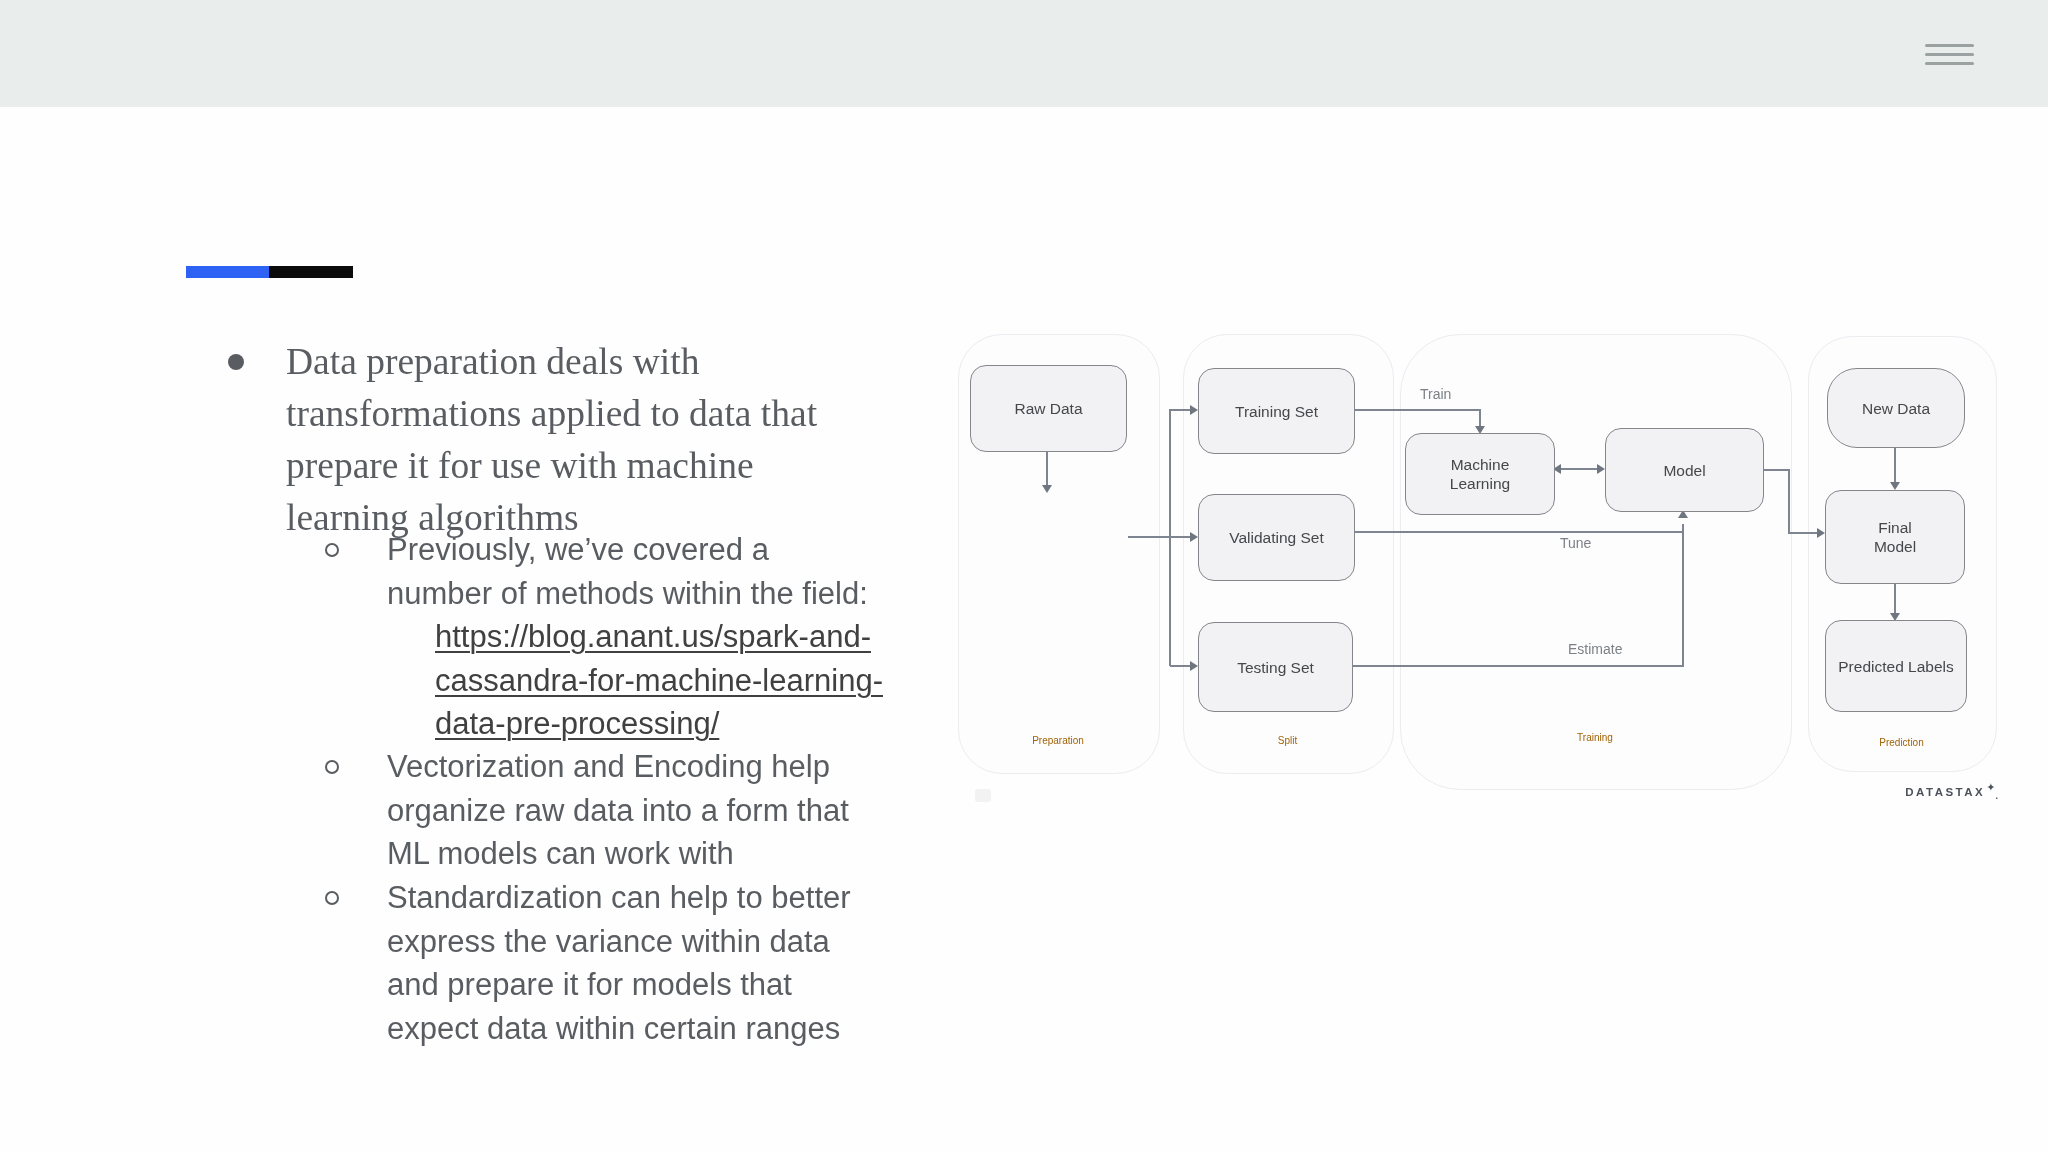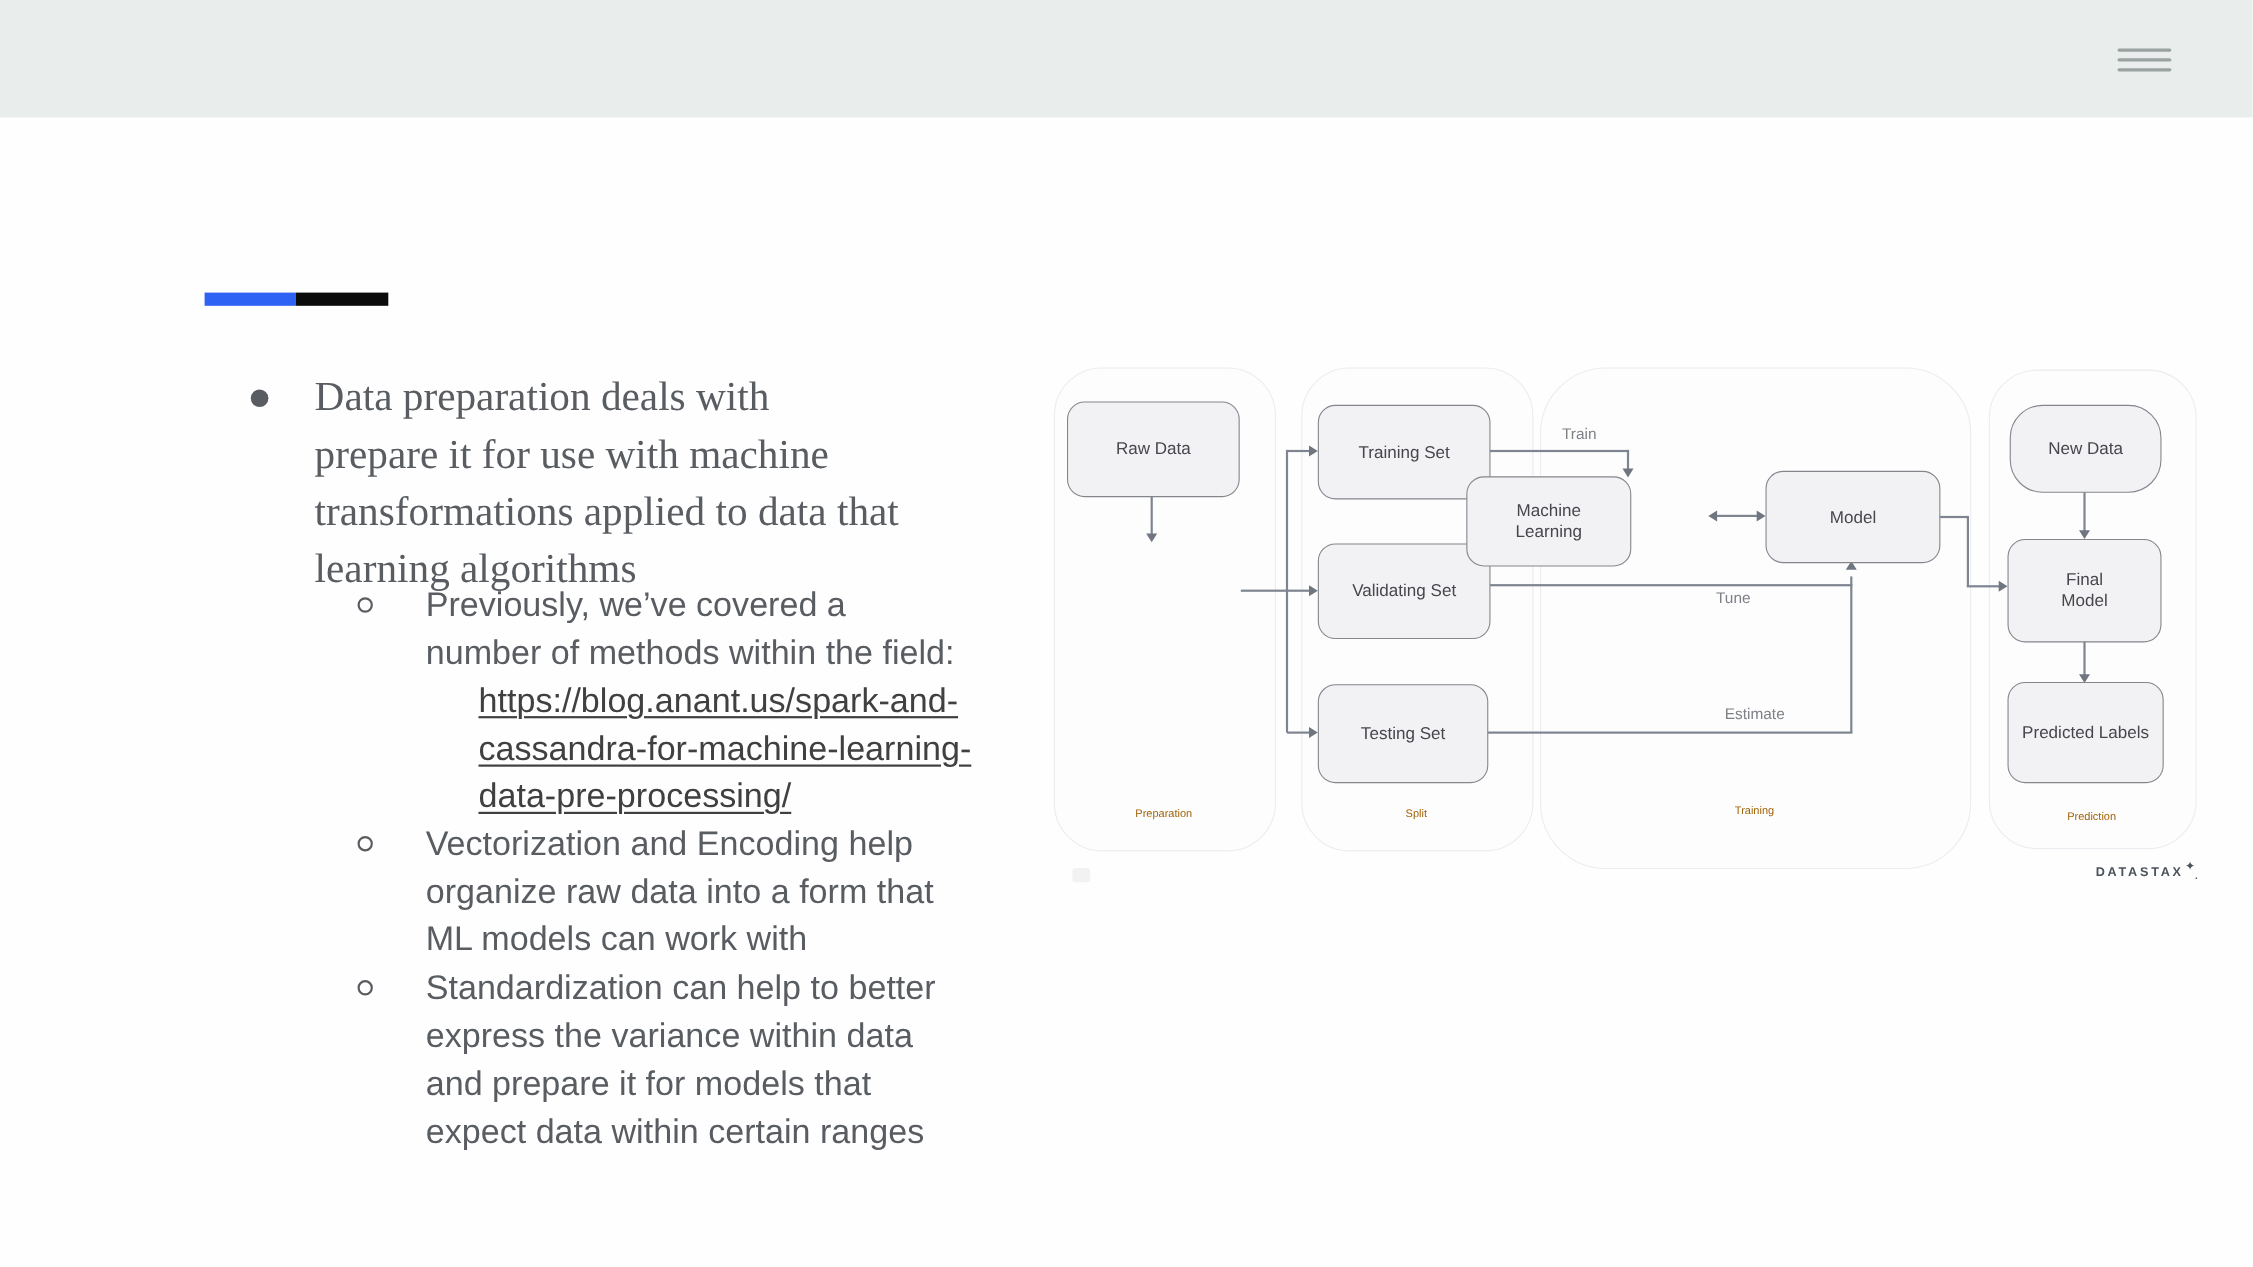--- a/index.html
+++ b/index.html
@@ -78,22 +78,22 @@
 
   <div class="title-bar">
     <span class="half" style="width:83px;background:#2e62f5;"></span>
     <span class="half" style="width:84px;background:#0b0b0b;"></span>
   </div>
 
   <div class="li li-main">
     <span class="dot"></span>
     <div class="lines">
       <div>Data preparation deals with</div>
+      <div>transformations applied to data that</div>
       <div>prepare it for use with machine</div>
-      <div>transformations applied to data that</div>
       <div>learning algorithms</div>
     </div>
   </div>
 
   <div class="li li-sub li-sub1">
     <span class="ring"></span>
     <div class="lines">
       <div>Previously, we’ve covered a</div>
       <div>number of methods within the field:</div>
       <a class="link-line">https://blog.anant.us/spark-and-</a>
@@ -170,21 +170,21 @@
     </div>
     <div class="node" style="left:1198px;top:261px;width:155px;height:84px;">
       <div>Training Set</div>
     </div>
     <div class="node" style="left:1198px;top:387px;width:155px;height:85px;">
       <div>Validating Set</div>
     </div>
     <div class="node" style="left:1198px;top:515px;width:153px;height:88px;">
       <div>Testing Set</div>
     </div>
-    <div class="node" style="left:1333px;top:326px;width:148px;height:80px;">
+    <div class="node" style="left:1405px;top:326px;width:148px;height:80px;">
       <div>Machine</div>
       <div>Learning</div>
     </div>
     <div class="node" style="left:1605px;top:321px;width:157px;height:82px;">
       <div>Model</div>
     </div>
     <div class="node" style="left:1827px;top:261px;width:136px;height:78px;border-radius:30px;">
       <div>New Data</div>
     </div>
     <div class="node" style="left:1825px;top:383px;width:138px;height:92px;">

